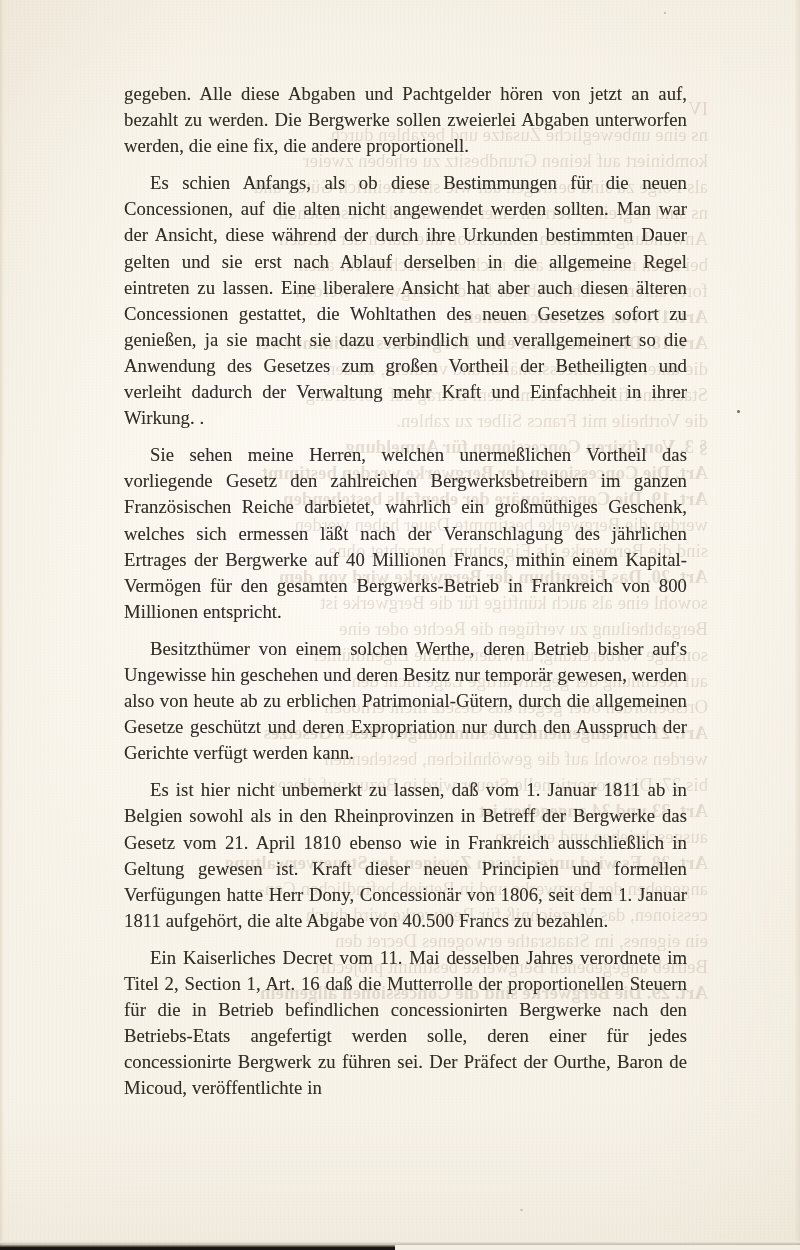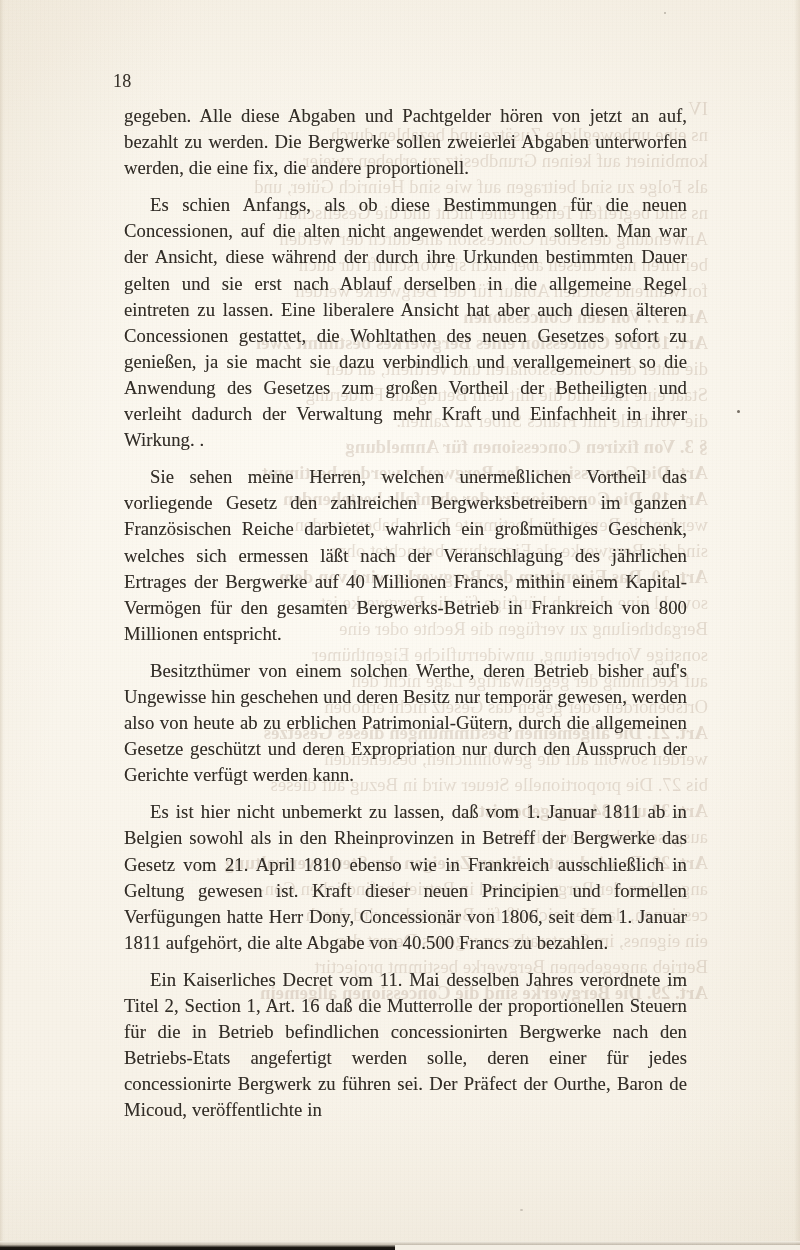--- a/index.html
+++ b/index.html
@@ -175,21 +175,20 @@
       <span class="gl">angegeben  der  Bergwerke  und  in  Betrieb  befindlichen  Con-</span>
       <span class="gl">cessionen,  das  Verzeichniß  für  Bergwerke  wird  durch</span>
       <span class="gl">ein  eigenes,  im  Staatsrathe  erwogenes  Decret  den</span>
       <span class="gl">Betrieb  angegebenen  Bergwerke  bestimmt  projectirt</span>
       <span class="gl gh">Art. 29.  Die  Bergwerke  sind  die  Concessionen  allgemein</span>
     </div>
 
   <div id="paper-grain"></div>
 
   <div id="content">
-    <div class="folio">18</div>
 
     <p class="para" id="para-1" style="text-align-last: left;">gegeben. Alle diese Abgaben und Pachtgelder hören von jetzt an auf, bezahlt zu werden. Die Bergwerke sollen zweierlei Abgaben unterworfen werden, die eine fix, die andere proportionell.</p>
     <p class="para indent" id="para-2" style="text-align-last: left;">Es schien Anfangs, als ob diese Bestimmungen für die neuen Concessionen, auf die alten nicht angewendet werden sollten. Man war der Ansicht, diese während der durch ihre Urkunden bestimmten Dauer gelten und sie erst nach Ablauf derselben in die allgemeine Regel eintreten zu lassen. Eine liberalere Ansicht hat aber auch diesen älteren Concessionen gestattet, die Wohltathen des neuen Gesetzes sofort zu genießen, ja sie macht sie dazu verbindlich und verallgemeinert so die Anwendung des Gesetzes zum großen Vortheil der Betheiligten und verleiht dadurch der Verwaltung mehr Kraft und Einfachheit in ihrer Wirkung. .</p>
     <p class="para indent" id="para-3" style="text-align-last: left;">Sie sehen meine Herren, welchen unermeßlichen Vortheil das vorliegende Gesetz den zahlreichen Bergwerksbetreibern im ganzen Französischen Reiche darbietet, wahrlich ein großmüthiges Geschenk, welches sich ermessen läßt nach der Veranschlagung des jährlichen Ertrages der Bergwerke auf 40 Millionen Francs, mithin einem Kapital-Vermögen für den gesamten Bergwerks-Betrieb in Frankreich von 800 Millionen entspricht.</p>
     <p class="para indent" id="para-4" style="text-align-last: left;">Besitzthümer von einem solchen Werthe, deren Betrieb bisher auf's Ungewisse hin geschehen und deren Besitz nur temporär gewesen, werden also von heute ab zu erblichen Patrimonial-Gütern, durch die allgemeinen Gesetze geschützt und deren Expropriation nur durch den Ausspruch der Gerichte verfügt werden kann.</p>
     <p class="para indent" id="para-5" style="text-align-last: left;">Es ist hier nicht unbemerkt zu lassen, daß vom 1. Januar 1811 ab in Belgien sowohl als in den Rheinprovinzen in Betreff der Bergwerke das Gesetz vom 21. April 1810 ebenso wie in Frankreich ausschließlich in Geltung gewesen ist. Kraft dieser neuen Principien und formellen Verfügungen hatte Herr Dony, Concessionär von 1806, seit dem 1. Januar 1811 aufgehört, die alte Abgabe von 40.500 Francs zu bezahlen.</p>
     <p class="para indent" id="para-6" style="text-align-last: left;">Ein Kaiserliches Decret vom 11. Mai desselben Jahres verordnete im Titel 2, Section 1, Art. 16 daß die Mutterrolle der proportionellen Steuern für die in Betrieb befindlichen concessionirten Bergwerke nach den Betriebs-Etats angefertigt werden solle, deren einer für jedes concessionirte Bergwerk zu führen sei. Der Präfect der Ourthe, Baron de Micoud, veröffentlichte in</p>
   </div>
 
   <div class="speck" id="speck-right-margin"></div>

